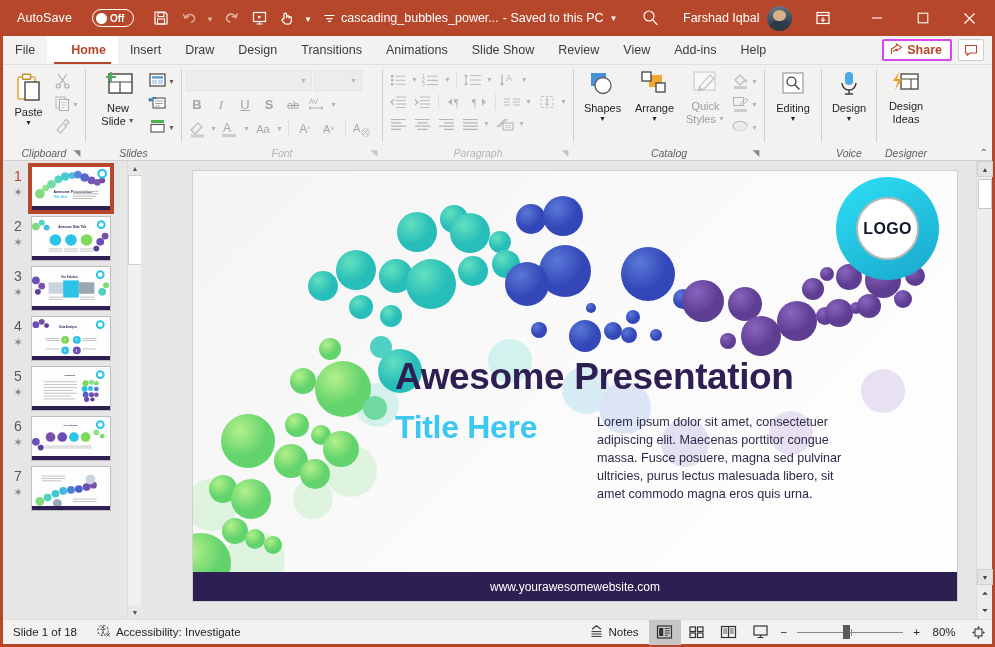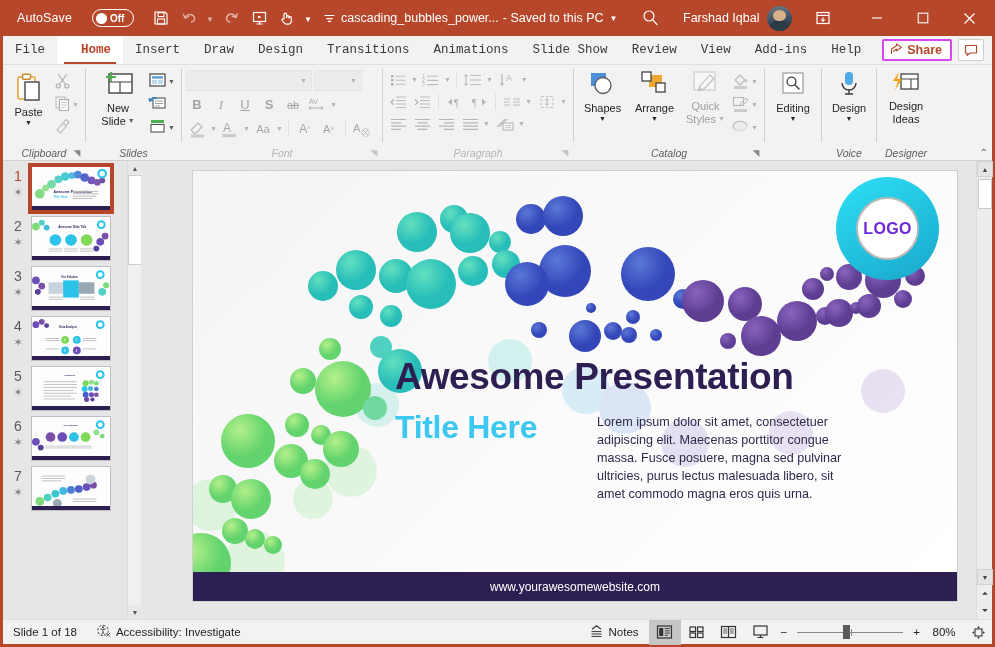--- a/index.html
+++ b/index.html
@@ -83,21 +83,21 @@
   }
 
   
   .tabbar {
     height: 29px; background: #f3f2f1;
     display: flex; align-items: stretch; position: relative;
     border-bottom: 1px solid #e1dfdd;
   }
   .tab {
     padding: 0 12px; display: flex; align-items: center;
-    font-size: 12.5px; color: #3b3a39; position: relative; white-space: nowrap; font-family: Liberation Mono, monospace;
+    font-size: 12.5px; color: #3b3a39; position: relative; white-space: nowrap;
   }
   .tab.active { color: #b7472a; font-weight: bold; background: #fff; padding-left: 24px; }
   .tab.active::after {
     content: ""; position: absolute; left: 7px; right: 7px; bottom: 0; height: 2.5px;
     background: #b7472a;
   }
   .tab.file { color:#3b3a39; }
   .tabbar-right { margin-left: auto; display: flex; align-items: center; gap: 6px; padding-right: 8px; }
   .share-btn {
     border: 2px solid #d946ef; background: #fff; color: #b7472a;
@@ -223,21 +223,21 @@
   }
   .logo-outer {
     width: 103px; height: 103px; border-radius: 50%;
     background: linear-gradient(150deg,#2ee0f5 0%,#1fb8d8 70%,#1ba6c9 100%);
     display:flex;align-items:center;justify-content:center;
   }
   .logo-inner {
     width: 63px; height: 63px; border-radius: 50%; background:#fff;
     border: 2px solid #b9b9b9;
     display:flex;align-items:center;justify-content:center;
-    font-size: 16px; font-weight: bold; color: #6d28d9; letter-spacing: .3px;
+    font-size: 16px; font-weight: bold; color: #0f172a; letter-spacing: .3px;
   }
   .vscroll {
     position: absolute; right: 0; top: 0; bottom: 0; width: 16px; background: #ededed;
     border-left: 1px solid #dcdcdc;
   }
   .vs-btn { width:16px;height:16px;background:#e4e4e4;border:1px solid #d0d0d0;
             display:flex;align-items:center;justify-content:center;font-size:7px;color:#444;}
   .vs-thumb { position:absolute; top:18px; left:1px; width:14px;height:30px;background:#fff;border:1px solid #c8c8c8;}
 
   

